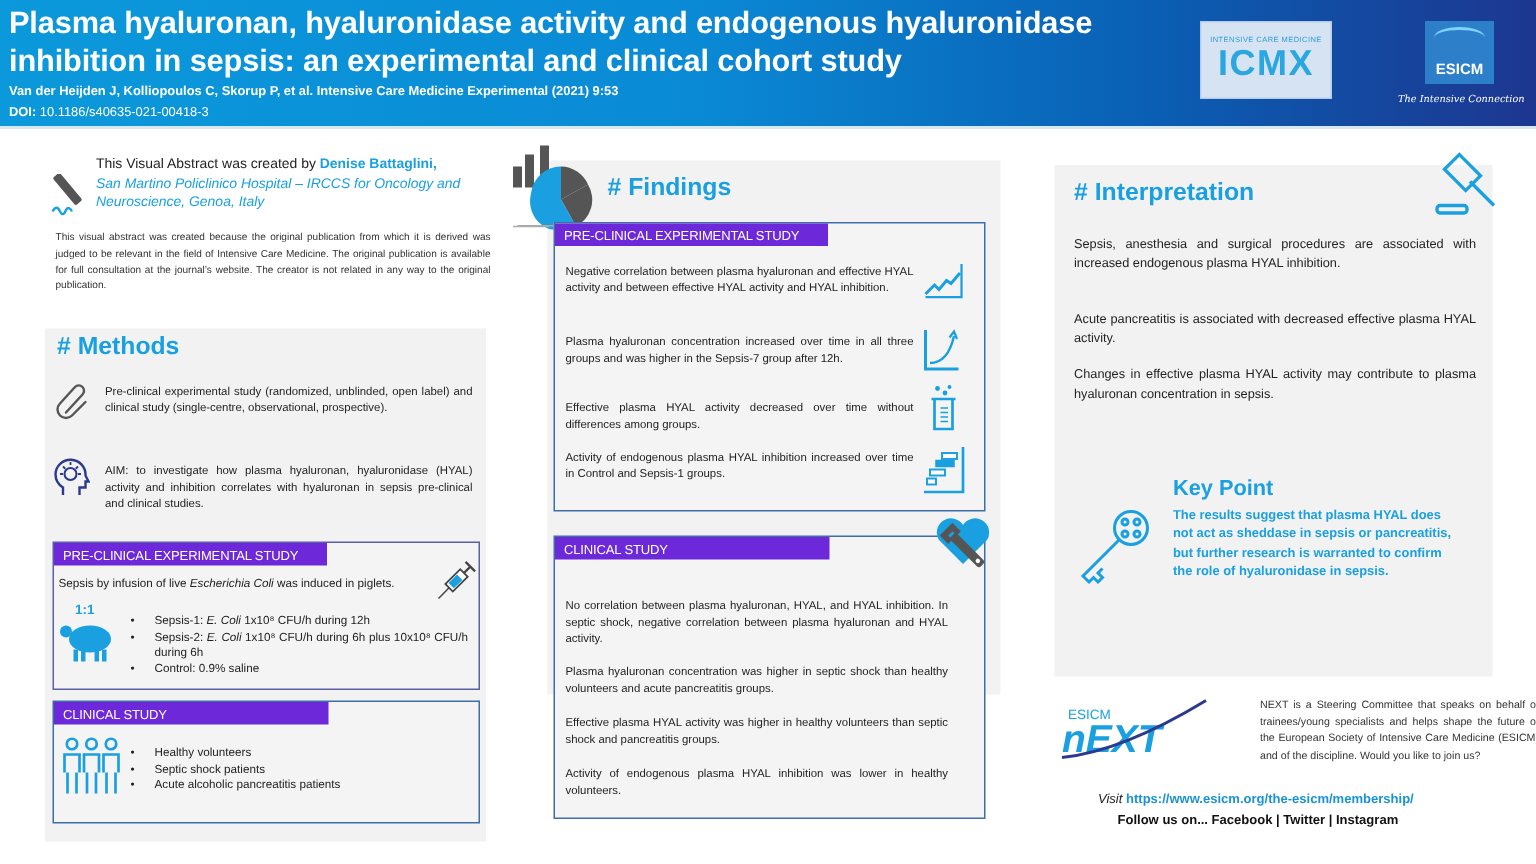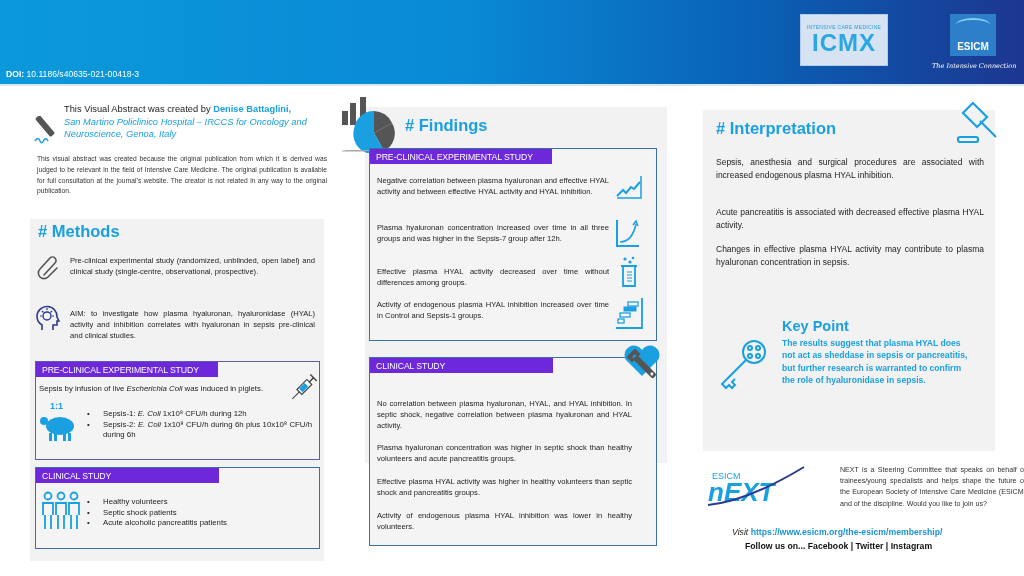--- a/index.html
+++ b/index.html
@@ -58,20 +58,25 @@
   .visit { position: absolute; left: 732px; top: 527px; font-size: 8.7px; color: #222; }
   .visit .lk { color: #1a93d5; font-weight: bold; }
   .follow { position: absolute; left: 745px; top: 541px; font-size: 8.7px; font-weight: bold; color: #111; }
 
   svg { display:block; }
 </style>
 </head>
 <body>
 
 <div class="header">
+  <div class="title">
+    <div>Plasma hyaluronan, hyaluronidase activity and endogenous hyaluronidase</div>
+    <div>inhibition in sepsis: an experimental and clinical cohort study</div>
+  </div>
+  <div class="citation">Van der Heijden J, Kolliopoulos C, Skorup P, et al. Intensive Care Medicine Experimental (2021) 9:53</div>
   <div class="doi"><b>DOI:</b><span> 10.1186/s40635-021-00418-3</span></div>
 
   <div class="logo-icmx">
     <span class="small">INTENSIVE CARE MEDICINE</span>
     <span class="big">ICMX</span>
   </div>
   <div class="logo-esicm">
     <div class="wave"></div>
     <span class="txt">ESICM</span>
   </div>
@@ -131,20 +136,21 @@
       <circle cx="6" cy="8" r="4" fill="#1aa0e0"></circle>
       <rect x="11" y="20" width="3" height="8" fill="#1aa0e0"></rect>
       <rect x="16" y="20" width="3" height="8" fill="#1aa0e0"></rect>
       <rect x="25" y="20" width="3" height="8" fill="#1aa0e0"></rect>
       <rect x="30" y="20" width="3" height="8" fill="#1aa0e0"></rect>
     </svg>
 </div>
 <ul class="bullets" style="left:87px;top:409px;width:225px;">
   <li><span>Sepsis-1: </span><i>E. Coli</i><span> 1x10⁸ CFU/h during 12h</span></li>
   <li style="text-align:justify;"><span>Sepsis-2: </span><i>E. Coli</i><span> 1x10⁸ CFU/h during 6h plus 10x10⁸ CFU/h during 6h</span></li>
+  <li><span>Control: 0.9% saline</span></li>
 </ul>
 
 <div class="box" style="left:35px;top:467px;width:285px;height:82px;">
   <div class="box-label" style="width:183px;">CLINICAL STUDY</div>
 </div>
 <div style="position:absolute;left:40px;top:491px;">
   <svg width="42" height="42" viewBox="0 0 42 42">
     <g stroke="#1aa0e0" stroke-width="1.8" fill="none">
       <circle cx="8" cy="5" r="3.5"></circle>
         <circle cx="21" cy="5" r="3.5"></circle>

